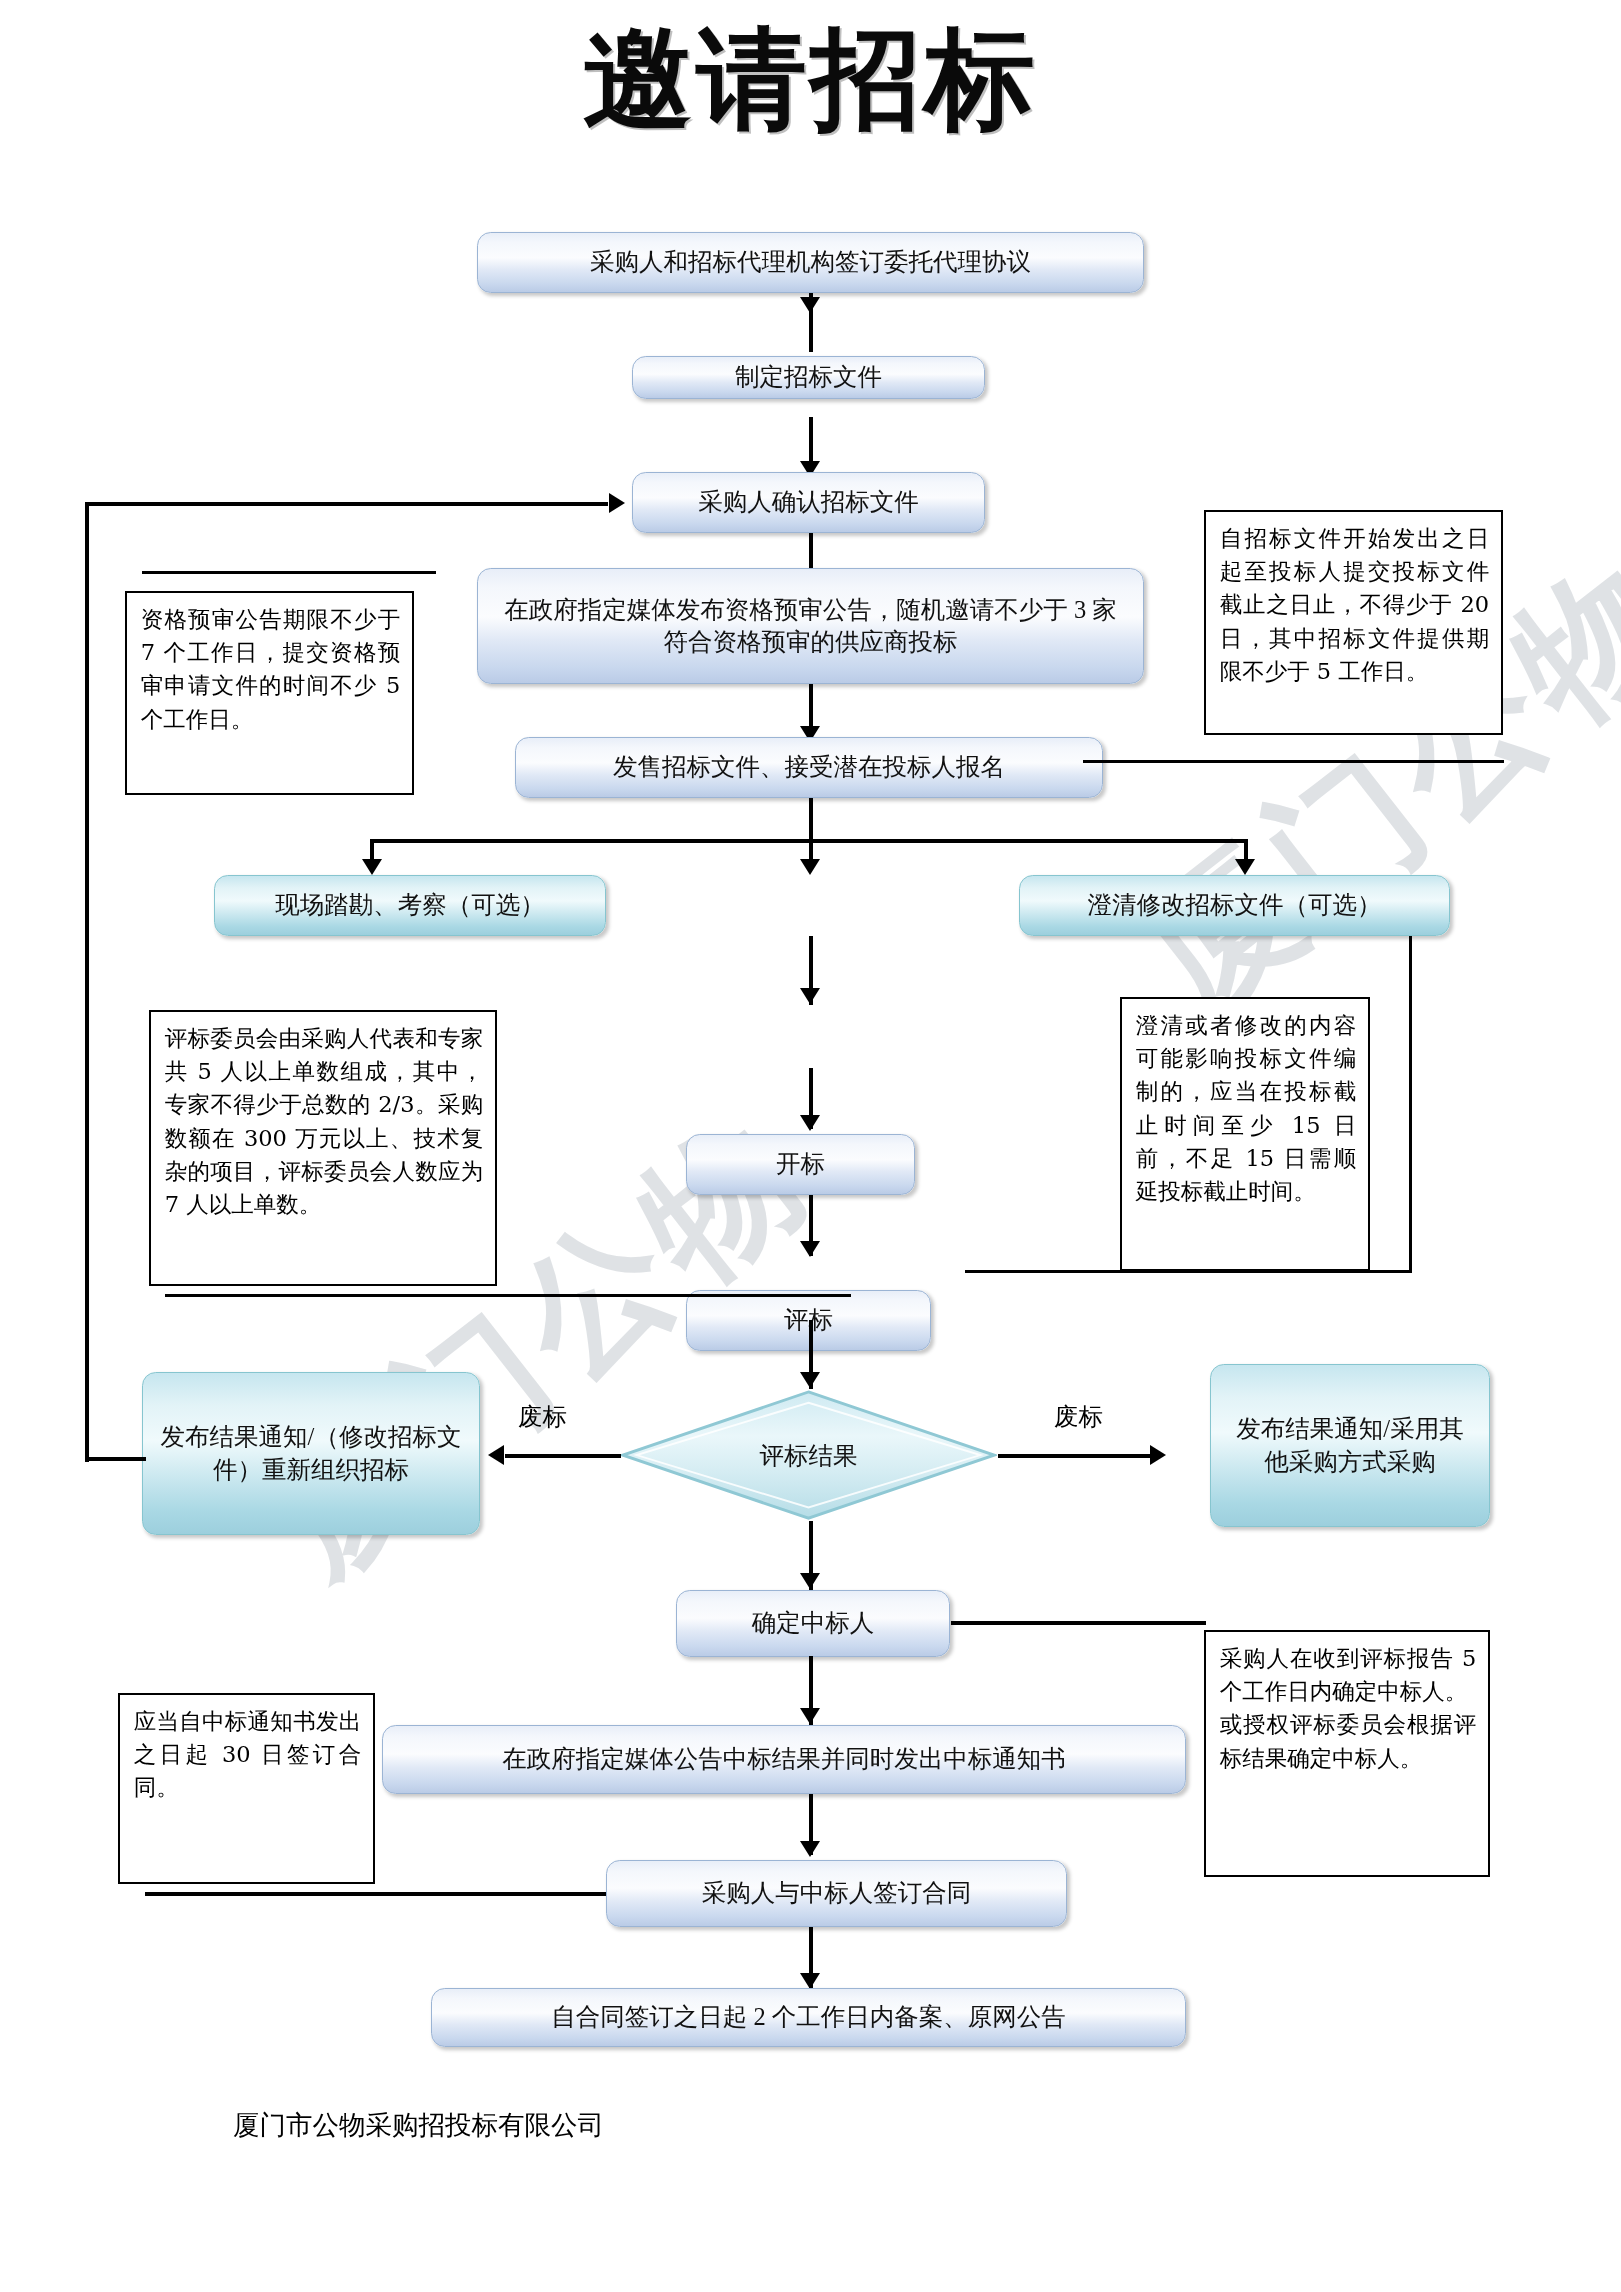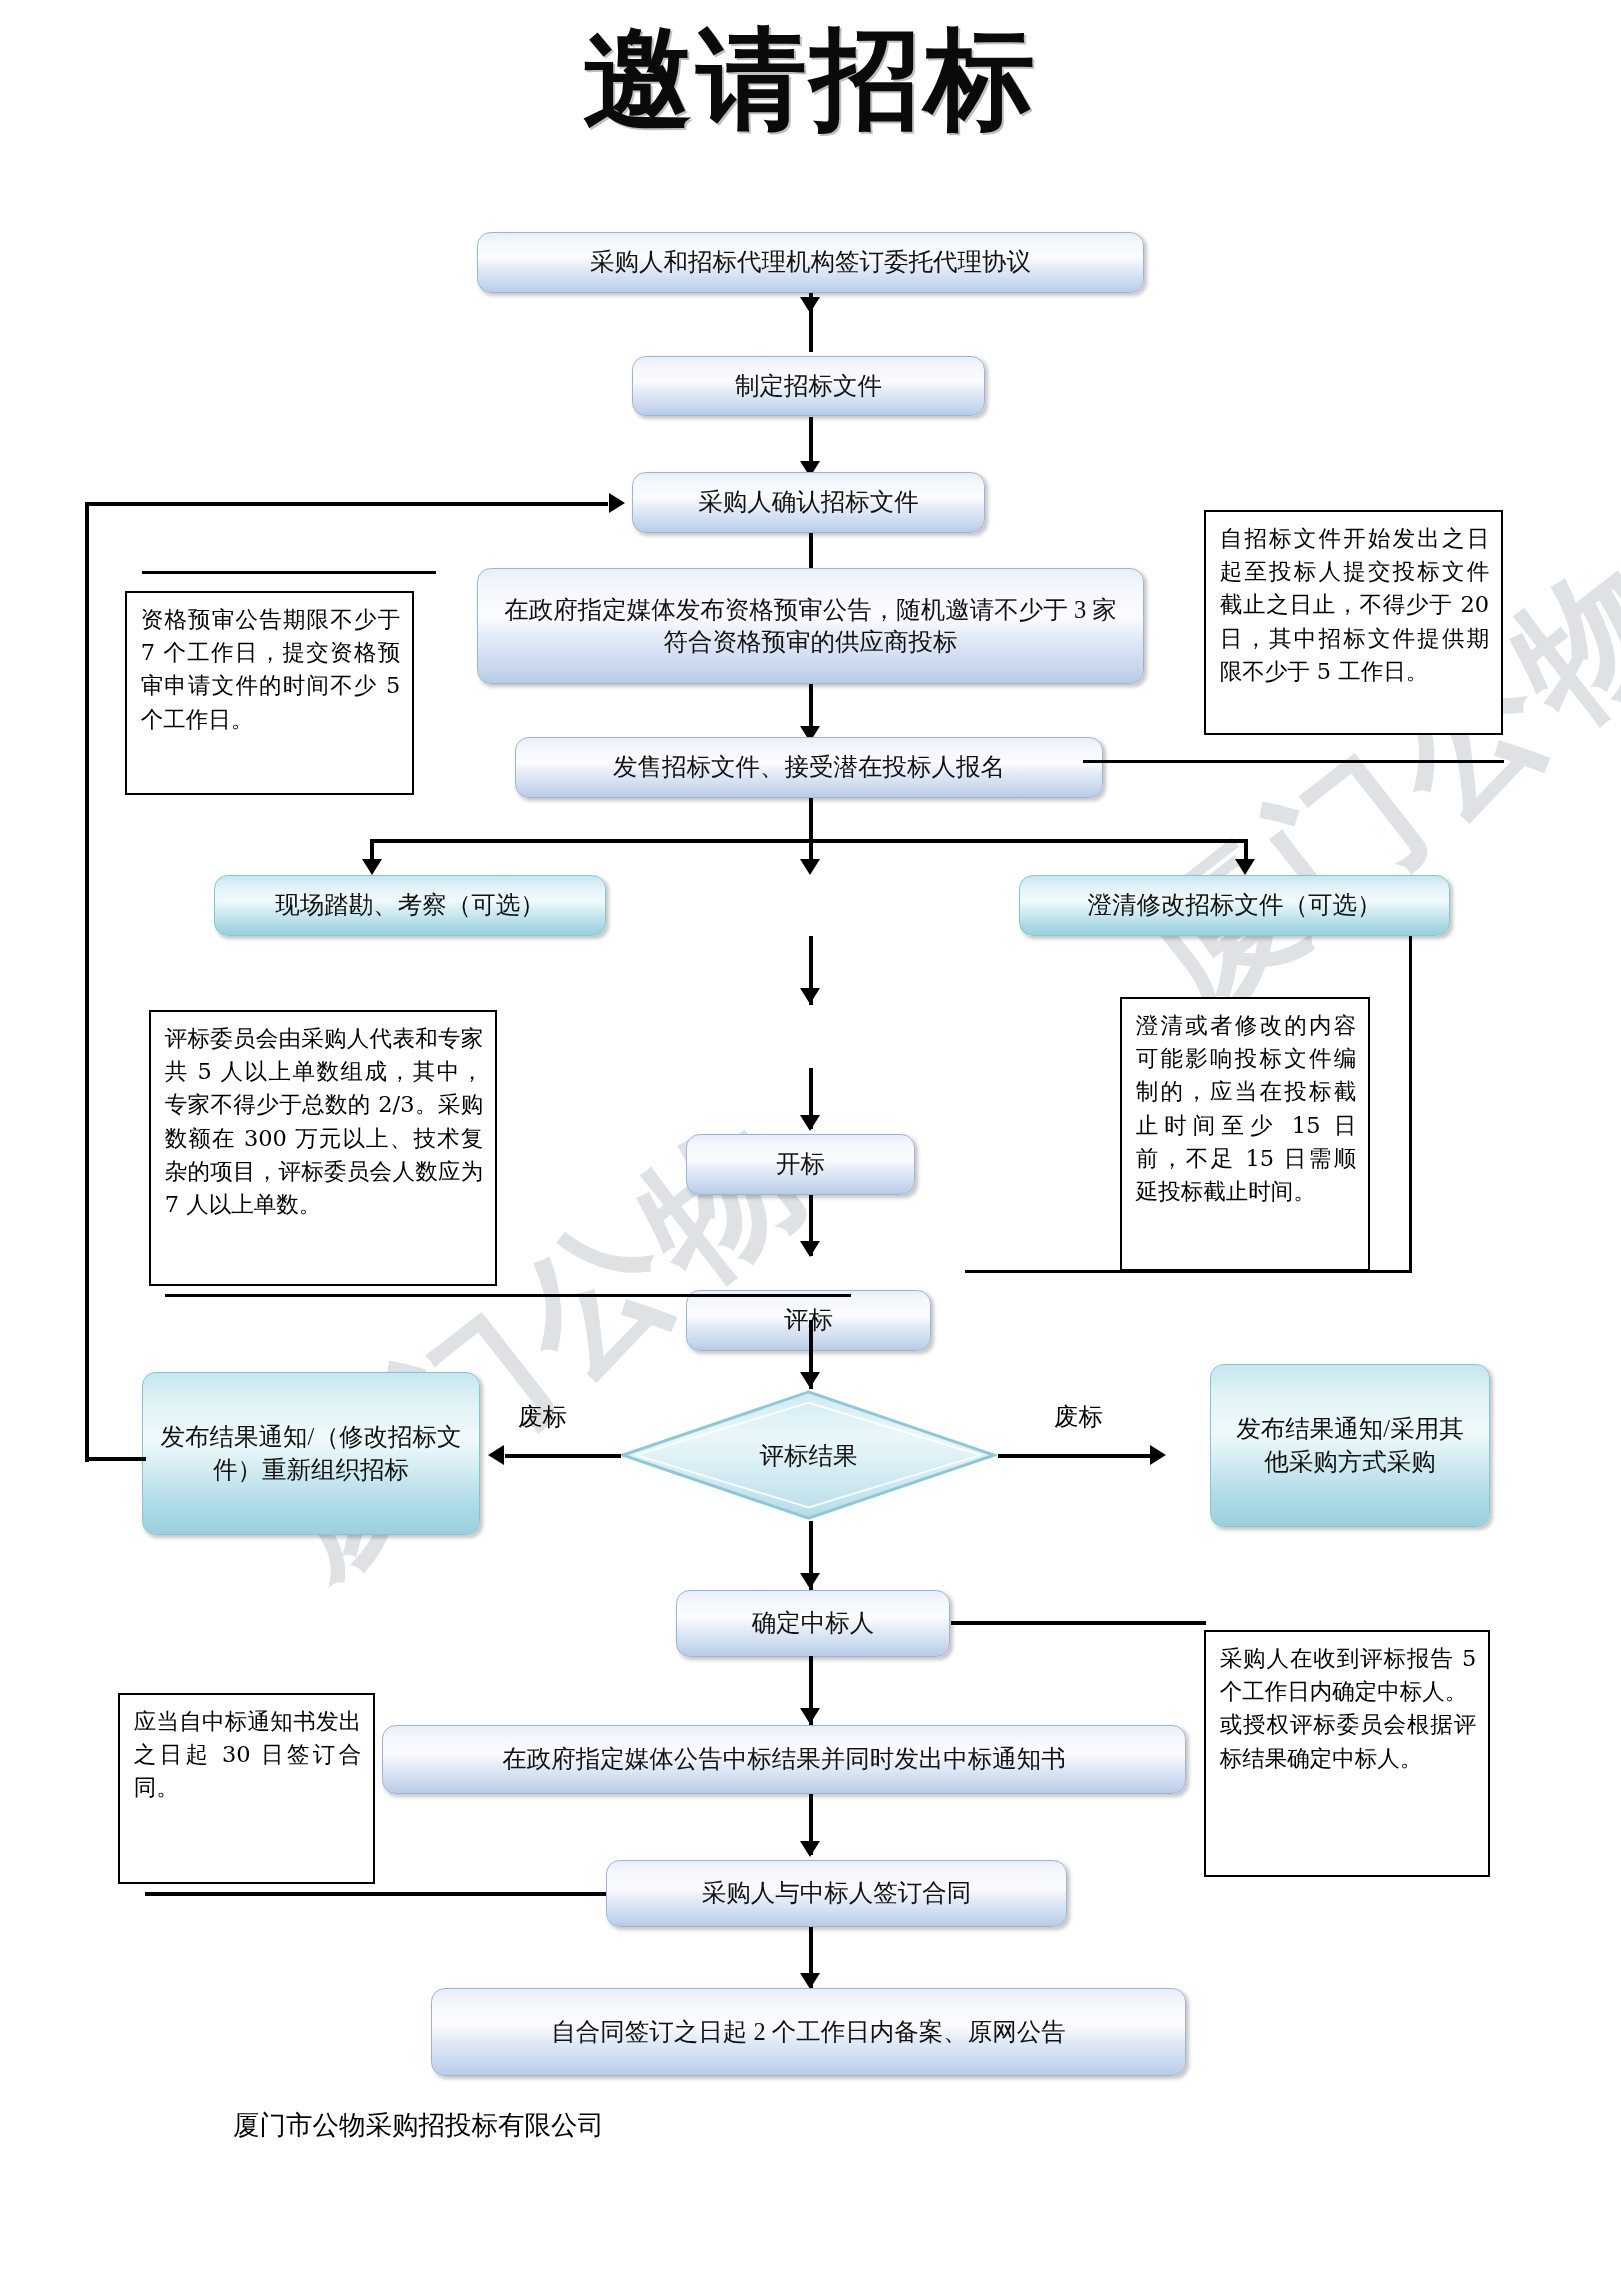--- a/index.html
+++ b/index.html
@@ -154,21 +154,21 @@
 
   <div class="watermark" style="left:1098px; top:686px; font-size:147px; transform:rotate(-38deg);">厦门公物</div>
   <div class="watermark" style="left:225px; top:1245px; font-size:147px; transform:rotate(-38deg);">厦门公物</div>
 
   <div class="title">邀请招标</div>
 
   <div class="node" style="left:477px; top:232px; width:667px; height:61px;">采购人和招标代理机构签订委托代理协议</div>
   <div class="arrow-down" style="left:800px; top:297px;"></div>
   <div class="line-v" style="left:809px; top:293px; height:59px;"></div>
 
-  <div class="node" style="left:632px; top:356px; width:353px; height:60px;">制定招标文件</div>
+  <div class="node" style="left:632px; top:356px; width:353px; height:43px;">制定招标文件</div>
   <div class="line-v" style="left:809px; top:417px; height:57px;"></div>
   <div class="arrow-down" style="left:800px; top:461px;"></div>
 
   <div class="node" style="left:632px; top:472px; width:353px; height:61px;">采购人确认招标文件</div>
   <div class="line-v" style="left:809px; top:533px; height:55px;"></div>
   <div class="arrow-down" style="left:800px; top:575px;"></div>
 
   <div class="node" style="left:477px; top:568px; width:667px; height:116px; padding:5.9px 25.5px;">在政府指定媒体发布资格预审公告，随机邀请不少于 3 家符合资格预审的供应商投标</div>
   <div class="line-v" style="left:809px; top:684px; height:55px;"></div>
   <div class="arrow-down" style="left:800px; top:726px;"></div>
@@ -246,21 +246,21 @@
   <div class="node" style="left:382px; top:1725px; width:804px; height:69px;">在政府指定媒体公告中标结果并同时发出中标通知书</div>
   <div class="line-v" style="left:809px; top:1794px; height:61px;"></div>
   <div class="arrow-down" style="left:800px; top:1841px;"></div>
 
   <div class="node" style="left:606px; top:1860px; width:461px; height:67px;">采购人与中标人签订合同</div>
   <div class="line-v" style="left:809px; top:1927px; height:61px;"></div>
   <div class="arrow-down" style="left:800px; top:1973px;"></div>
 
   <div class="line-h" style="left:145px; top:1892px; width:461px;"></div>
 
-  <div class="node" style="left:431px; top:1988px; width:755px; height:88px;text-align:right;">自合同签订之日起 2 个工作日内备案、原网公告</div>
+  <div class="node" style="left:431px; top:1988px; width:755px; height:59px;text-align:right;">自合同签订之日起 2 个工作日内备案、原网公告</div>
 
   <div class="note" style="left:125px; top:591px; width:289px; height:204px;">资格预审公告期限不少于 7 个工作日，提交资格预审申请文件的时间不少 5 个工作日。</div>
   <div class="line-h" style="left:142px; top:571px; width:294px; height:2.9px;"></div>
 
   <div class="note" style="left:1204px; top:510px; width:299px; height:225px;">自招标文件开始发出之日起至投标人提交投标文件截止之日止，不得少于 20 日，其中招标文件提供期限不少于 5 工作日。</div>
   <div class="line-h" style="left:1083px; top:760px; width:421px; height:2.9px;"></div>
 
   <div class="note" style="left:149px; top:1010px; width:348px; height:276px;">评标委员会由采购人代表和专家共 5 人以上单数组成，其中，专家不得少于总数的 2/3。采购数额在 300 万元以上、技术复杂的项目，评标委员会人数应为 7 人以上单数。</div>
   <div class="line-h" style="left:165px; top:1294px; width:686px; height:2.9px;"></div>
 

